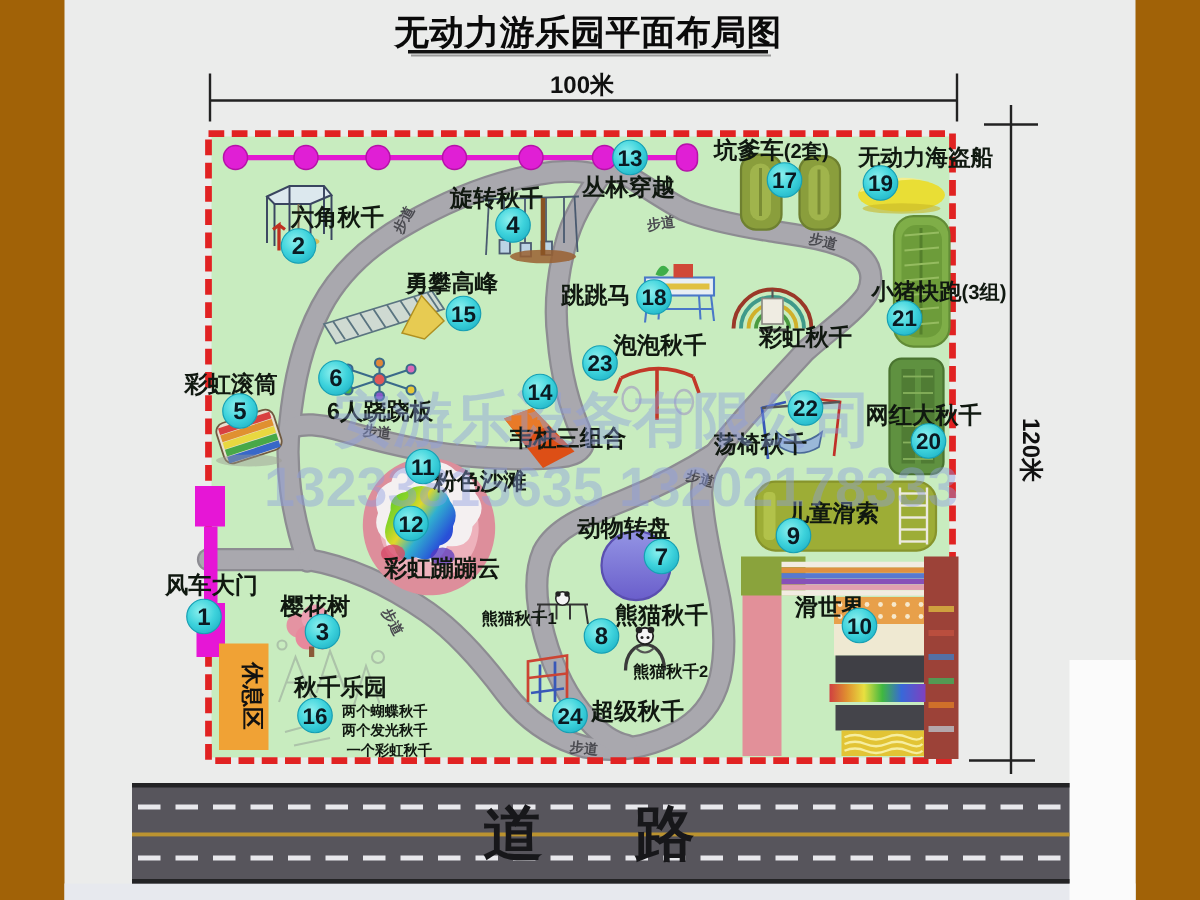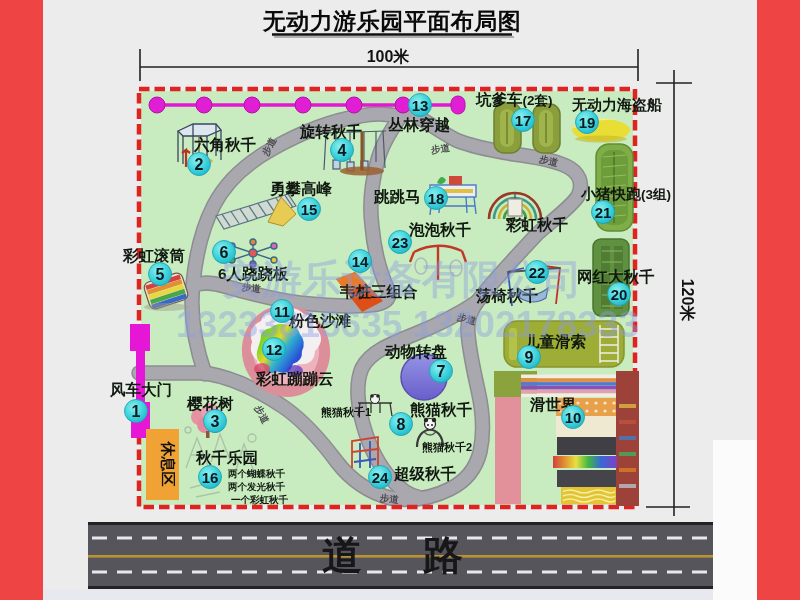--- a/index.html
+++ b/index.html
@@ -1,15 +1,15 @@
 <!DOCTYPE html>
 <html><head><meta charset="utf-8">
 <style>
 html,body{margin:0;padding:0;background:#fff;}
-#stage{position:relative;width:800px;height:600px;background:#ef4444;overflow:hidden;
+#stage{position:relative;width:800px;height:600px;background:#a16207;overflow:hidden;
 font-family:"Liberation Sans",sans-serif;}
 svg text{font-family:"Liberation Sans",sans-serif;}
 </style></head><body>
 <div id="stage">
 <svg width="800" height="600" viewBox="0 0 800 600">
 <defs>
 <radialGradient id="cyc" cx="40%" cy="35%" r="75%">
 <stop offset="0%" stop-color="#8df0ee"></stop>
           <stop offset="55%" stop-color="#3ed3dc"></stop>
           <stop offset="100%" stop-color="#1fb2c6"></stop>

